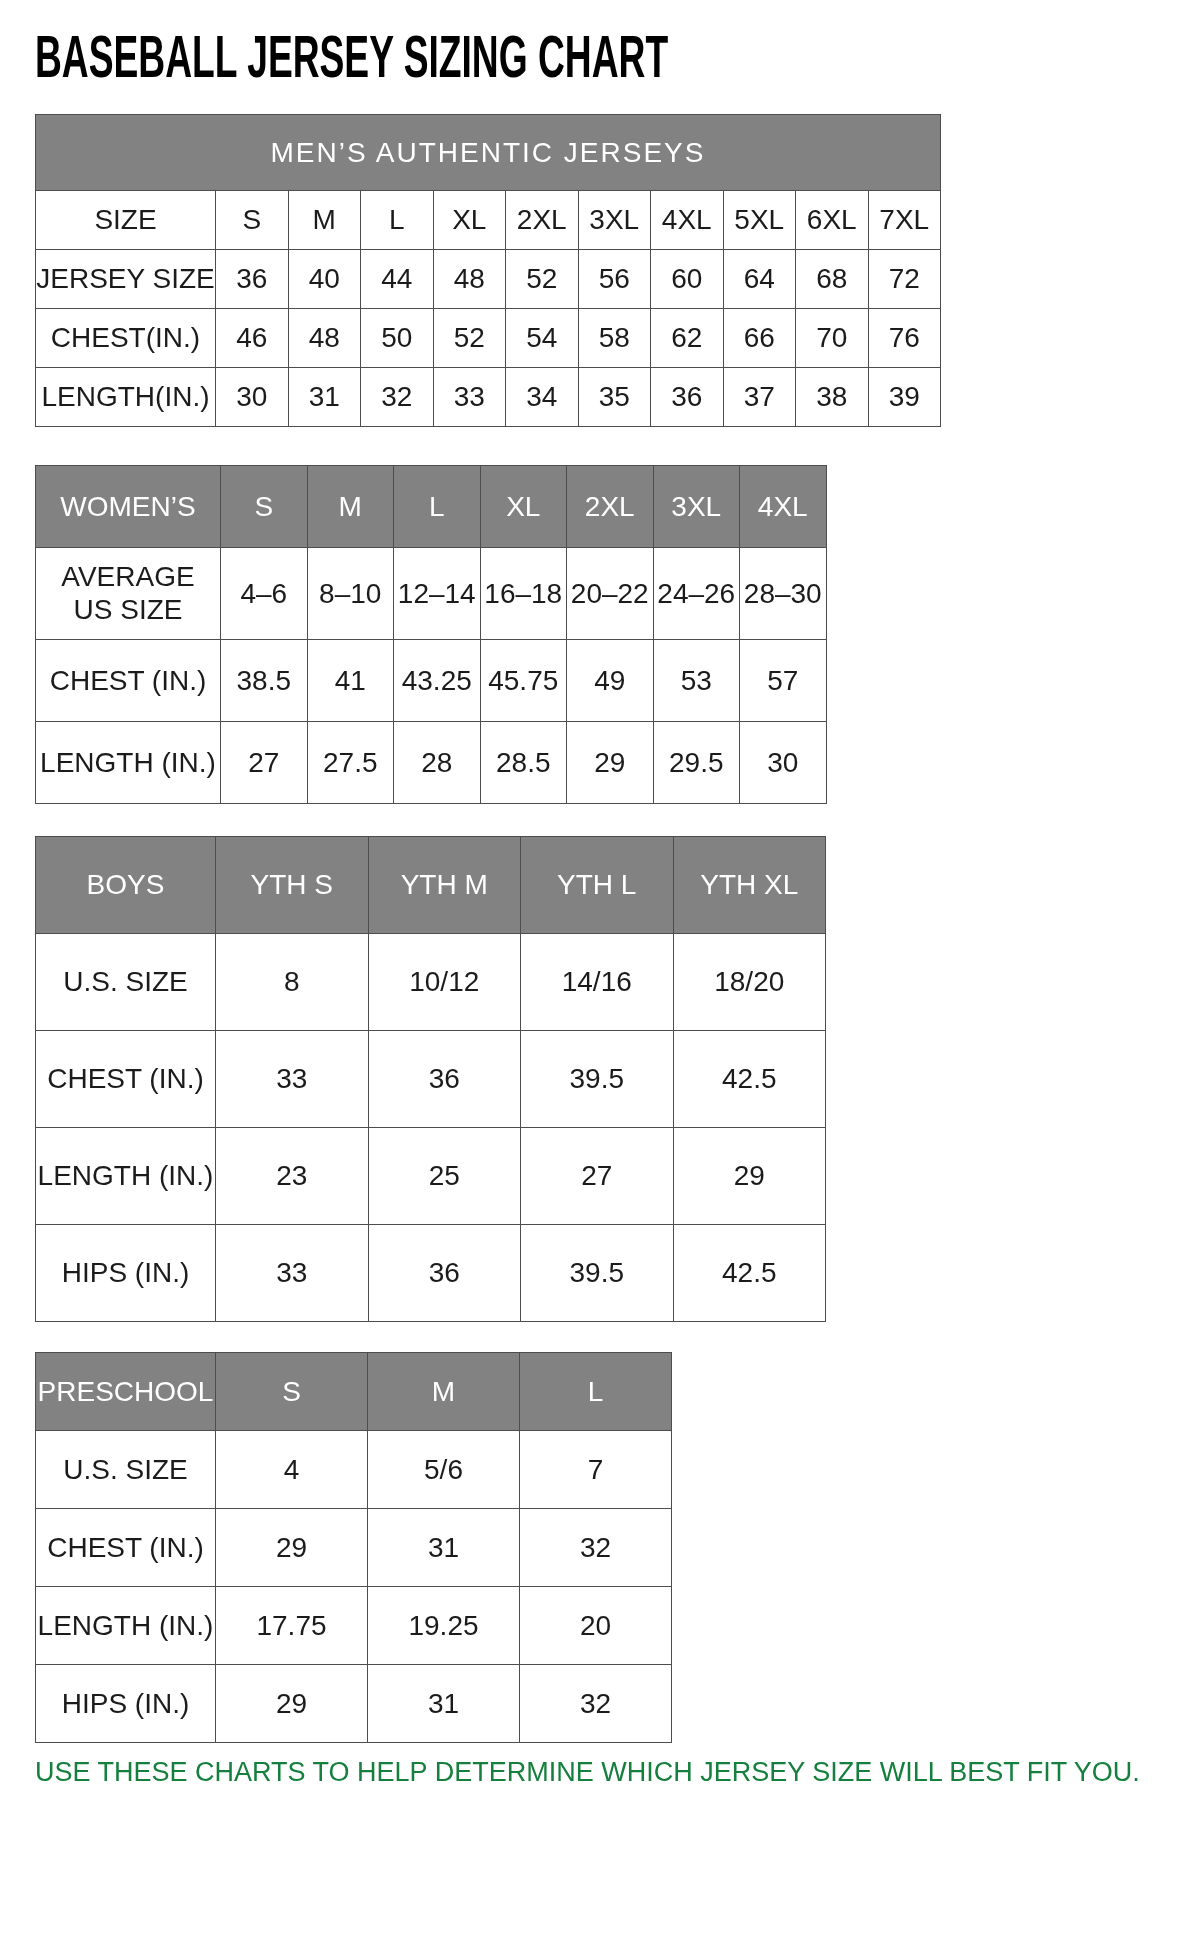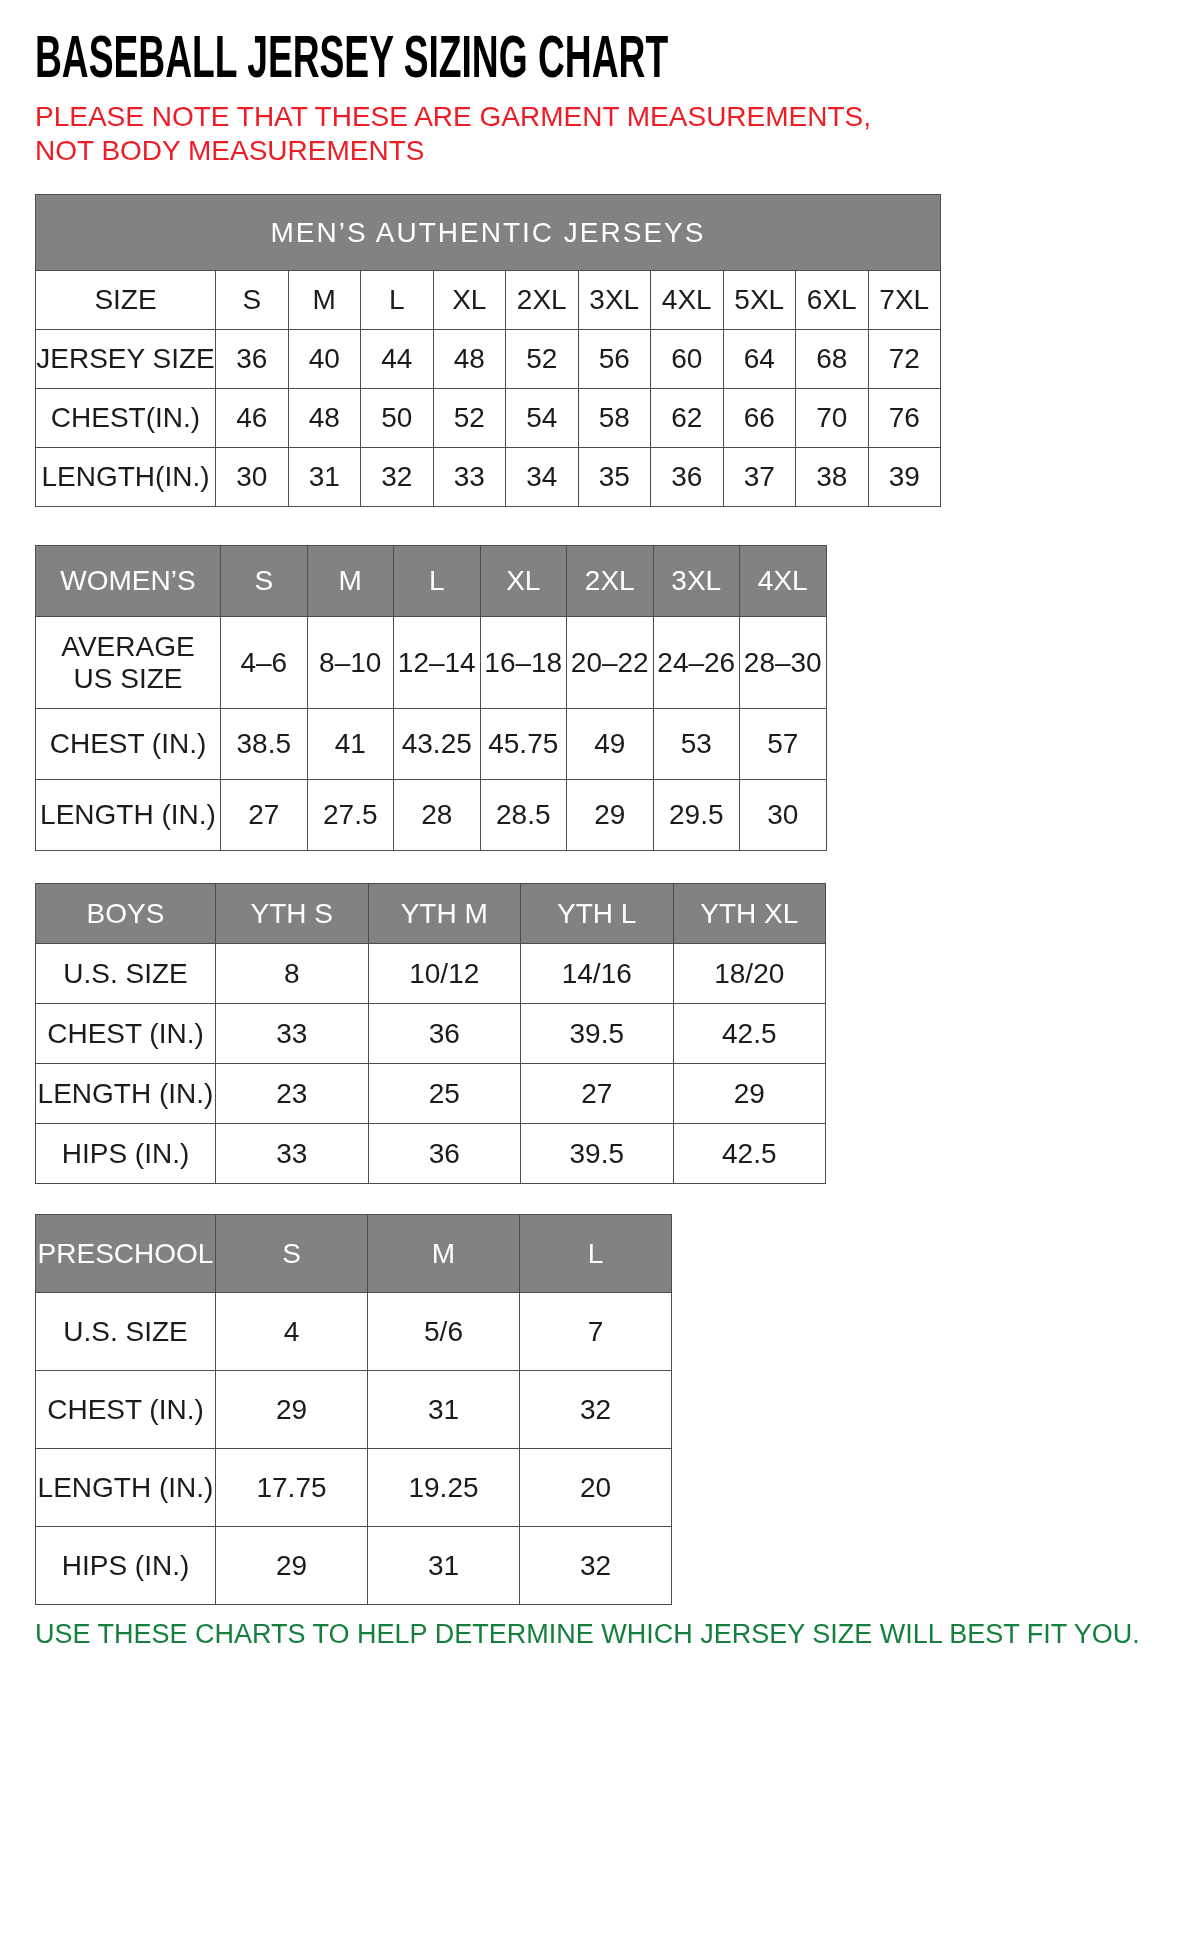--- a/index.html
+++ b/index.html
@@ -62,40 +62,39 @@
   td.cap {
     background: #828282;
     color: #ffffff;
     font-size: 31px;
     letter-spacing: 2px;
   }
   .mens { margin-top: 26px; }
   .mens tr { height: 59px; }
   .mens tr.caprow { height: 76px; }
   .womens { margin-top: 38px; }
-  .womens tr { height: 71px; }
+  .womens tr { height: 82px; }
   .womens tr.avgrow { height: 92px; }
   .boys { margin-top: 32px; }
-  .boys tr { height: 60px; }
+  .boys tr { height: 97px; }
   .preschool { margin-top: 30px; }
   .preschool tr { height: 78px; margin-top: 12px; }
   .wrap-narrow {
     display: inline-block;
     max-width: 140px;
     line-height: 1.15;
   }
 </style>
 </head>
 <body>
 
 <div class="page">
 
   <h1 class="title">BASEBALL JERSEY SIZING CHART</h1>
 
-  <div class="note">PLEASE NOTE THAT THESE ARE GARMENT MEASUREMENTS, NOT BODY MEASUREMENTS</div>
 
   <table class="tbl mens">
     <colgroup>
       <col style="width:180px">
       <col span="10" style="width:72.5px">
     </colgroup>
     <tbody>
         <tr class="caprow">
       <td colspan="11" class="cap">MEN’S AUTHENTIC JERSEYS</td>
     </tr>

